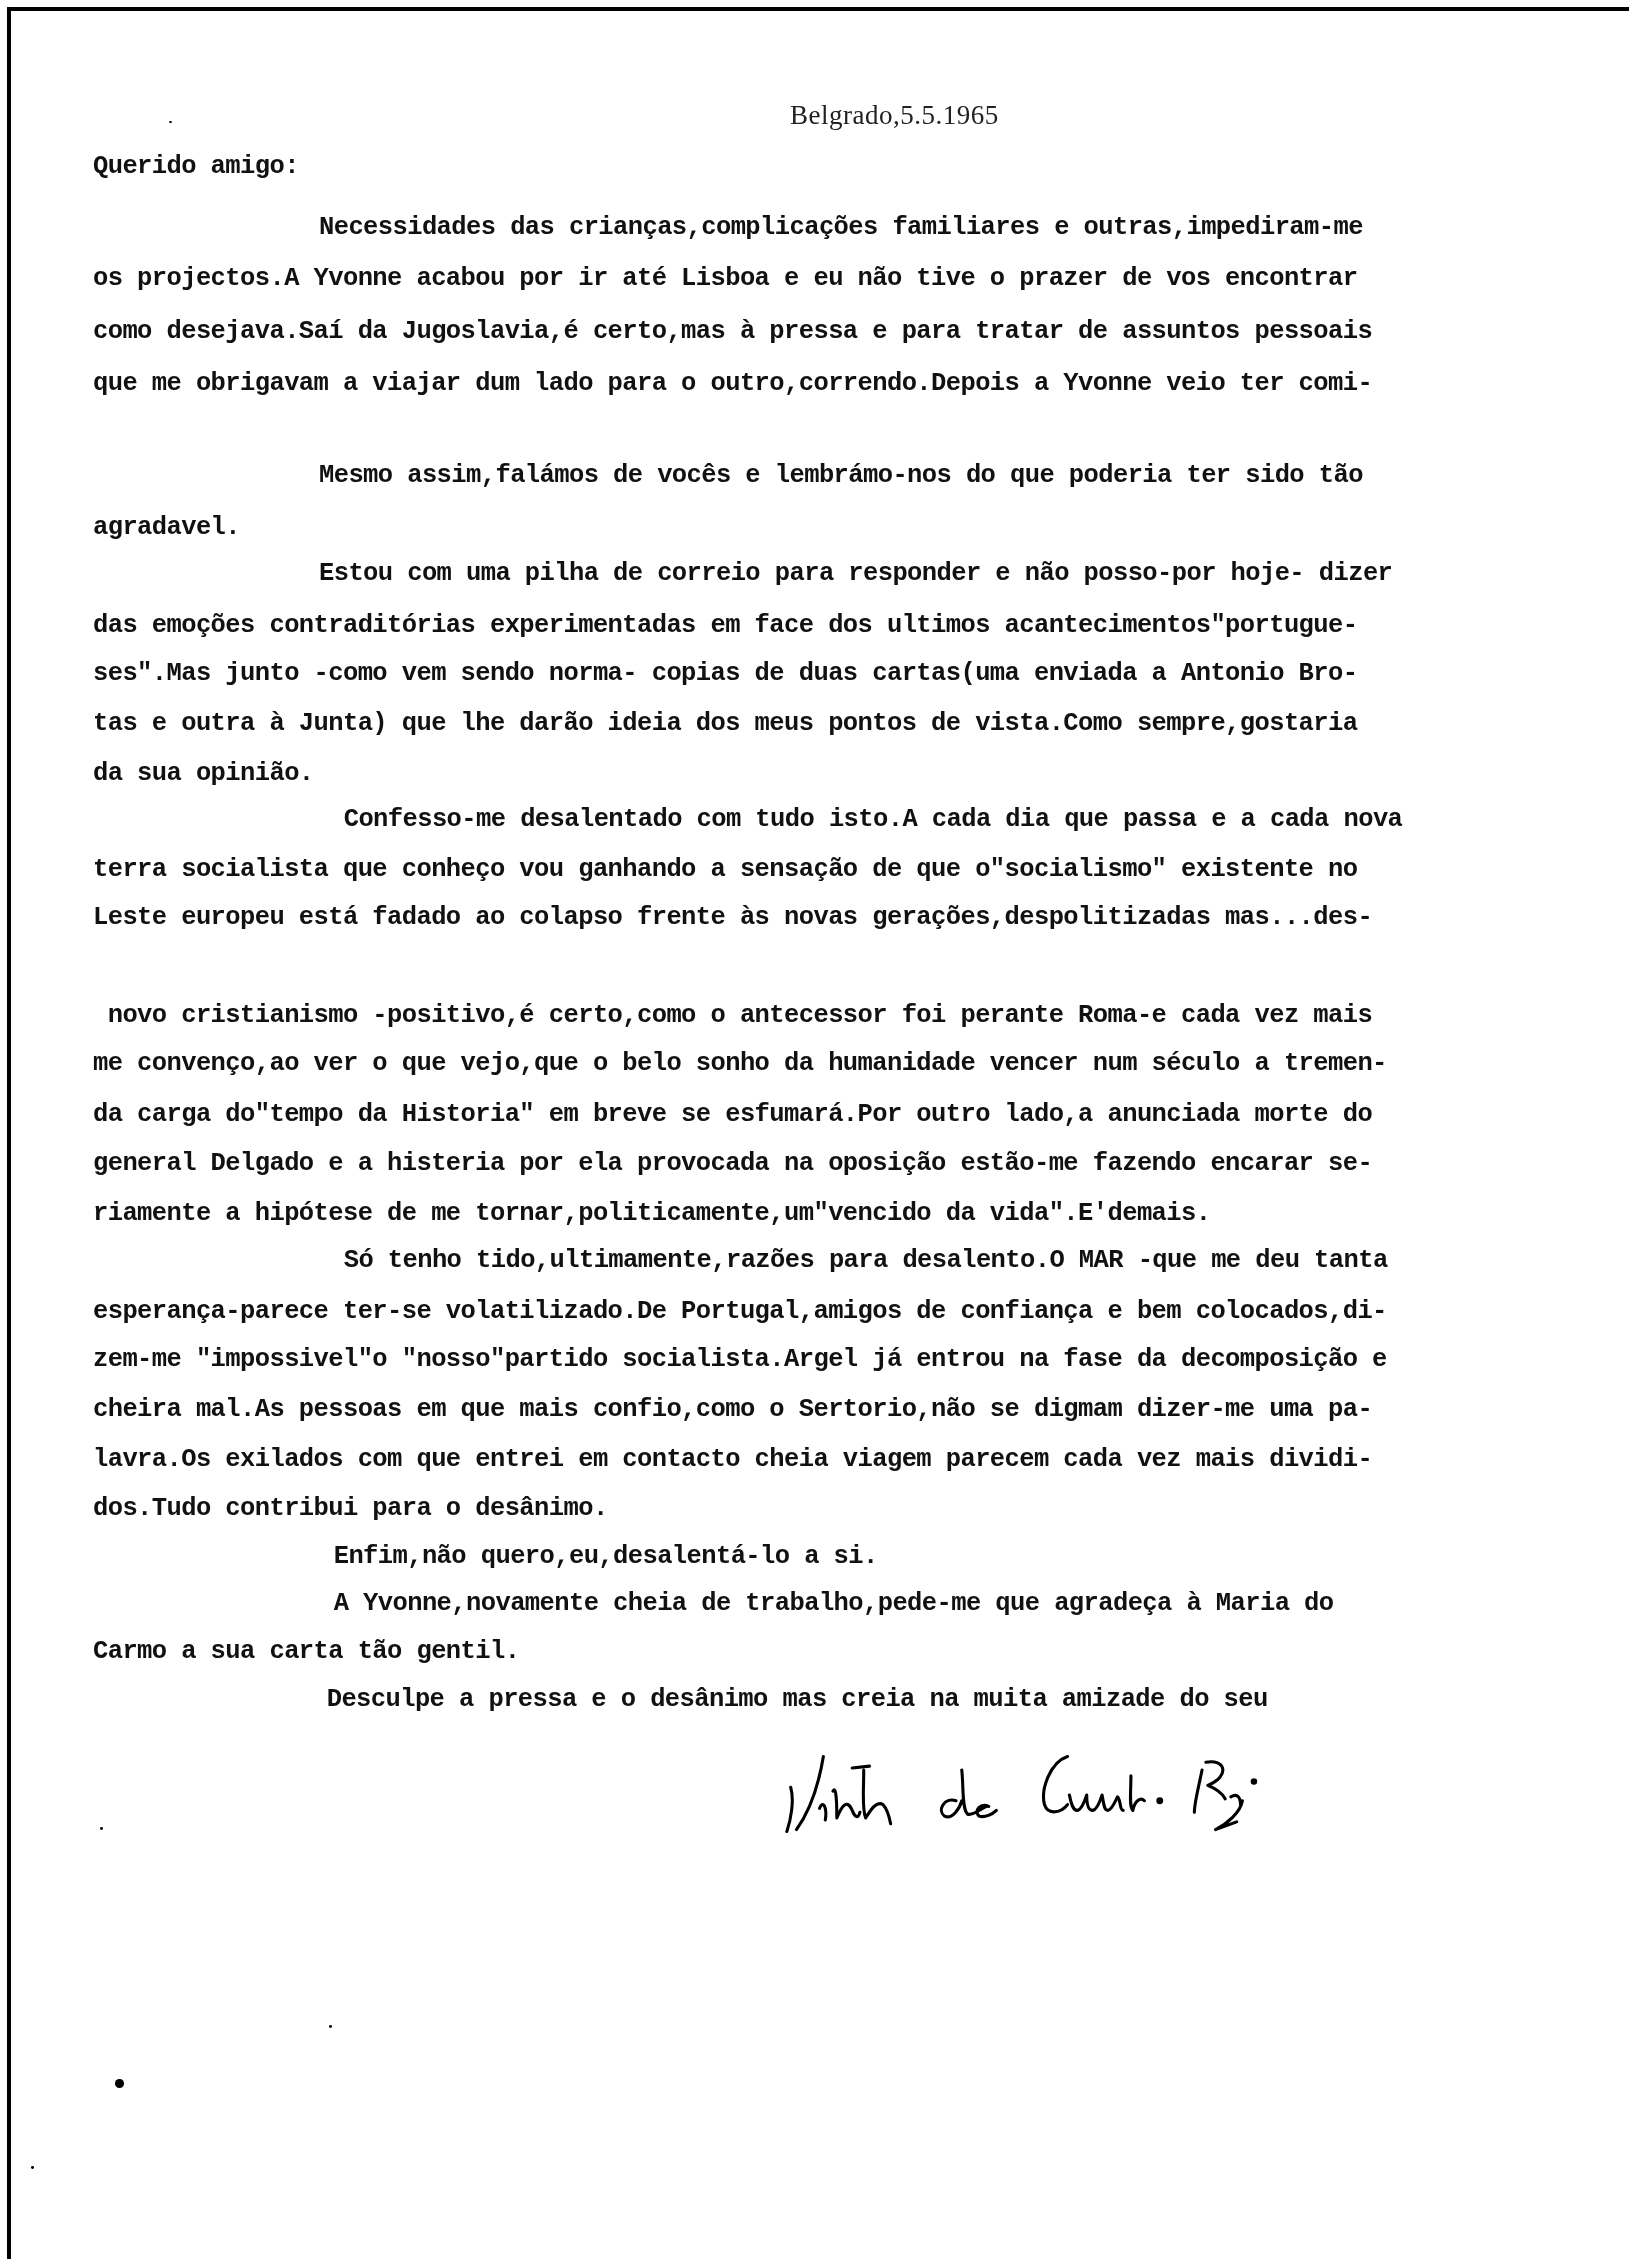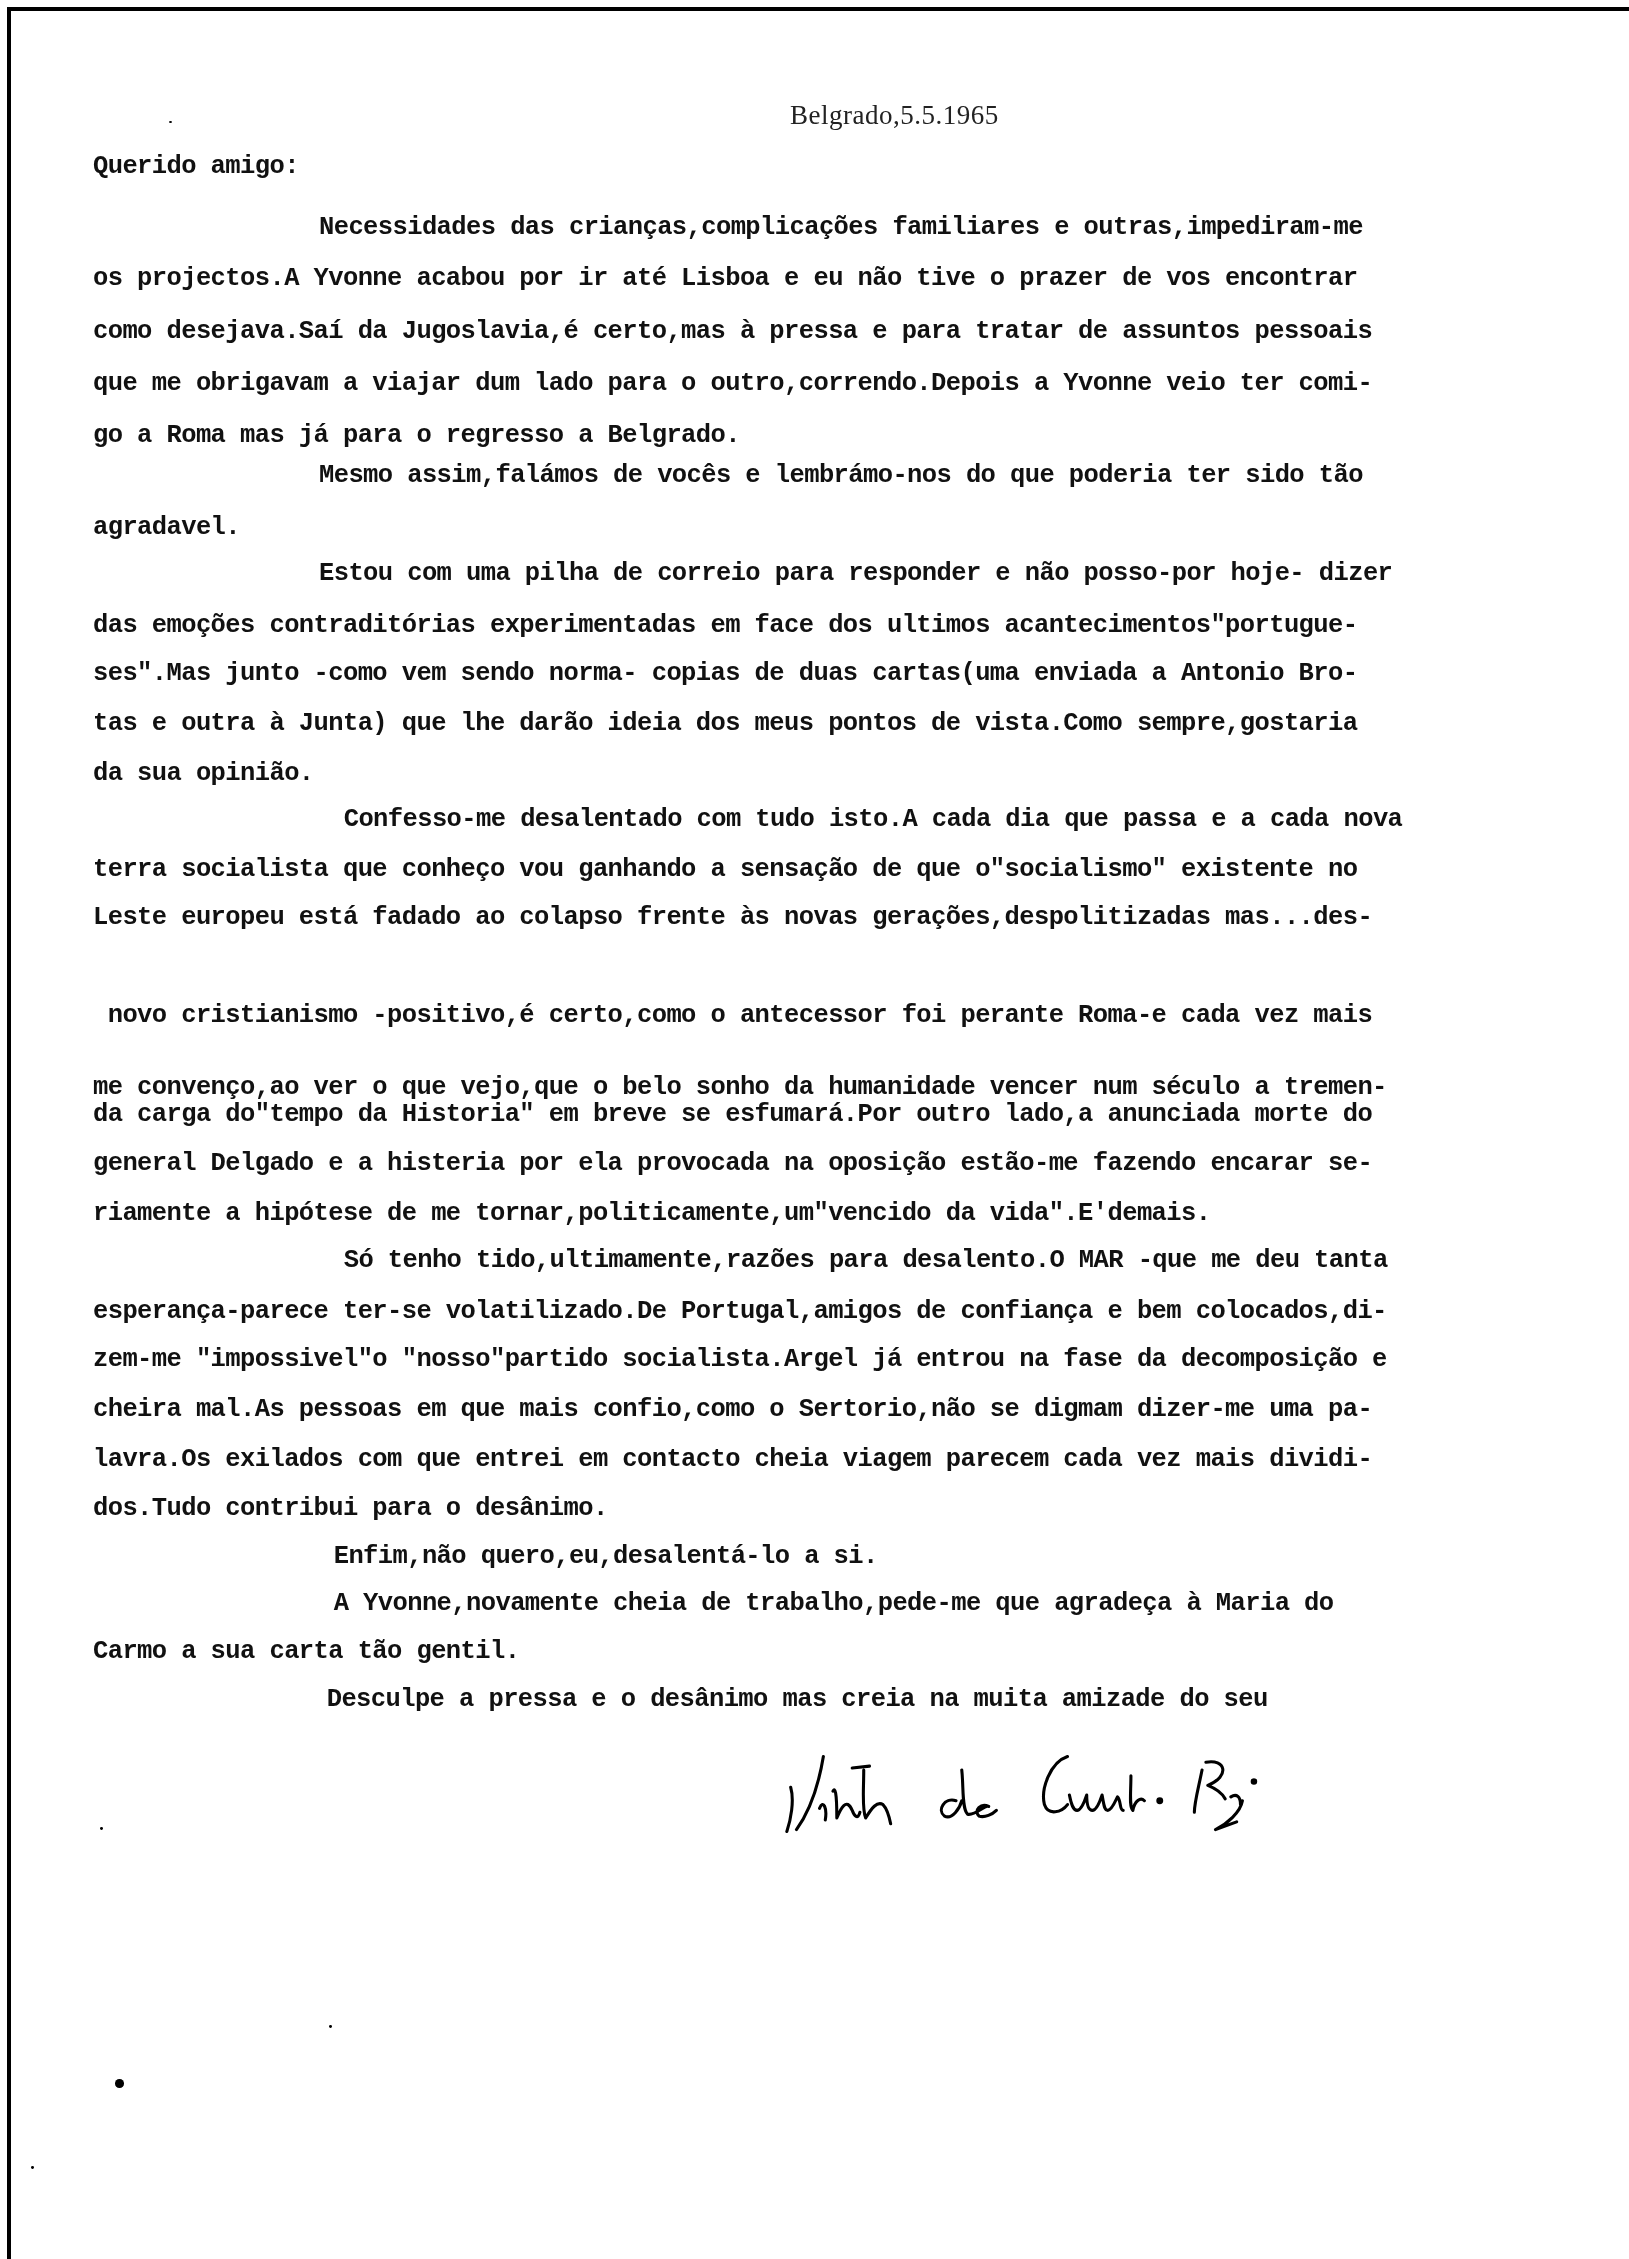--- a/index.html
+++ b/index.html
@@ -77,33 +77,32 @@
 <div class="letter">
 
   <div class="date">Belgrado,5.5.1965</div>
 
   <div class="line salutation">Querido amigo:</div>
 
   <div class="line" style="left:307px;top:213px">Necessidades das crianças,complicações familiares e outras,impediram-me</div>
   <div class="line" style="left:81px;top:264px">os projectos.A Yvonne acabou por ir até Lisboa e eu não tive o prazer de vos encontrar</div>
   <div class="line" style="left:81px;top:317px">como desejava.Saí da Jugoslavia,é certo,mas à pressa e para tratar de assuntos pessoais</div>
   <div class="line" style="left:81px;top:369px">que me obrigavam a viajar dum lado para o outro,correndo.Depois a Yvonne veio ter comi-</div>
-  <div class="line" style="left:81px;top:421px">go a Roma mas já para o regresso a Belgrado.</div>
   <div class="line" style="left:307px;top:461px">Mesmo assim,falámos de vocês e lembrámo-nos do que poderia ter sido tão</div>
   <div class="line" style="left:81px;top:513px">agradavel.</div>
   <div class="line" style="left:307px;top:559px">Estou com uma pilha de correio para responder e não posso-por hoje- dizer</div>
   <div class="line" style="left:81px;top:611px">das emoções contraditórias experimentadas em face dos ultimos acantecimentos"portugue-</div>
   <div class="line" style="left:81px;top:659px">ses".Mas junto -como vem sendo norma- copias de duas cartas(uma enviada a Antonio Bro-</div>
   <div class="line" style="left:81px;top:709px">tas e outra à Junta) que lhe darão ideia dos meus pontos de vista.Como sempre,gostaria</div>
   <div class="line" style="left:81px;top:759px">da sua opinião.</div>
   <div class="line" style="left:317px;top:805px"> Confesso-me desalentado com tudo isto.A cada dia que passa e a cada nova</div>
   <div class="line" style="left:81px;top:855px">terra socialista que conheço vou ganhando a sensação de que o"socialismo" existente no</div>
   <div class="line" style="left:81px;top:903px">Leste europeu está fadado ao colapso frente às novas gerações,despolitizadas mas...des-</div>
   <div class="line" style="left:81px;top:1001px"> novo cristianismo -positivo,é certo,como o antecessor foi perante Roma-e cada vez mais</div>
-  <div class="line" style="left:81px;top:1073px">me convenço,ao ver o que vejo,que o belo sonho da humanidade vencer num século a tremen-</div>
+  <div class="line" style="left:81px;top:1049px">me convenço,ao ver o que vejo,que o belo sonho da humanidade vencer num século a tremen-</div>
   <div class="line" style="left:81px;top:1100px">da carga do"tempo da Historia" em breve se esfumará.Por outro lado,a anunciada morte do</div>
   <div class="line" style="left:81px;top:1149px">general Delgado e a histeria por ela provocada na oposição estão-me fazendo encarar se-</div>
   <div class="line" style="left:81px;top:1199px">riamente a hipótese de me tornar,politicamente,um"vencido da vida".E'demais.</div>
   <div class="line" style="left:317px;top:1246px"> Só tenho tido,ultimamente,razões para desalento.O MAR -que me deu tanta</div>
   <div class="line" style="left:81px;top:1297px">esperança-parece ter-se volatilizado.De Portugal,amigos de confiança e bem colocados,di-</div>
   <div class="line" style="left:81px;top:1345px">zem-me "impossivel"o "nosso"partido socialista.Argel já entrou na fase da decomposição e</div>
   <div class="line" style="left:81px;top:1395px">cheira mal.As pessoas em que mais confio,como o Sertorio,não se digmam dizer-me uma pa-</div>
   <div class="line" style="left:81px;top:1445px">lavra.Os exilados com que entrei em contacto cheia viagem parecem cada vez mais dividi-</div>
   <div class="line" style="left:81px;top:1494px">dos.Tudo contribui para o desânimo.</div>
   <div class="line" style="left:307px;top:1542px"> Enfim,não quero,eu,desalentá-lo a si.</div>

